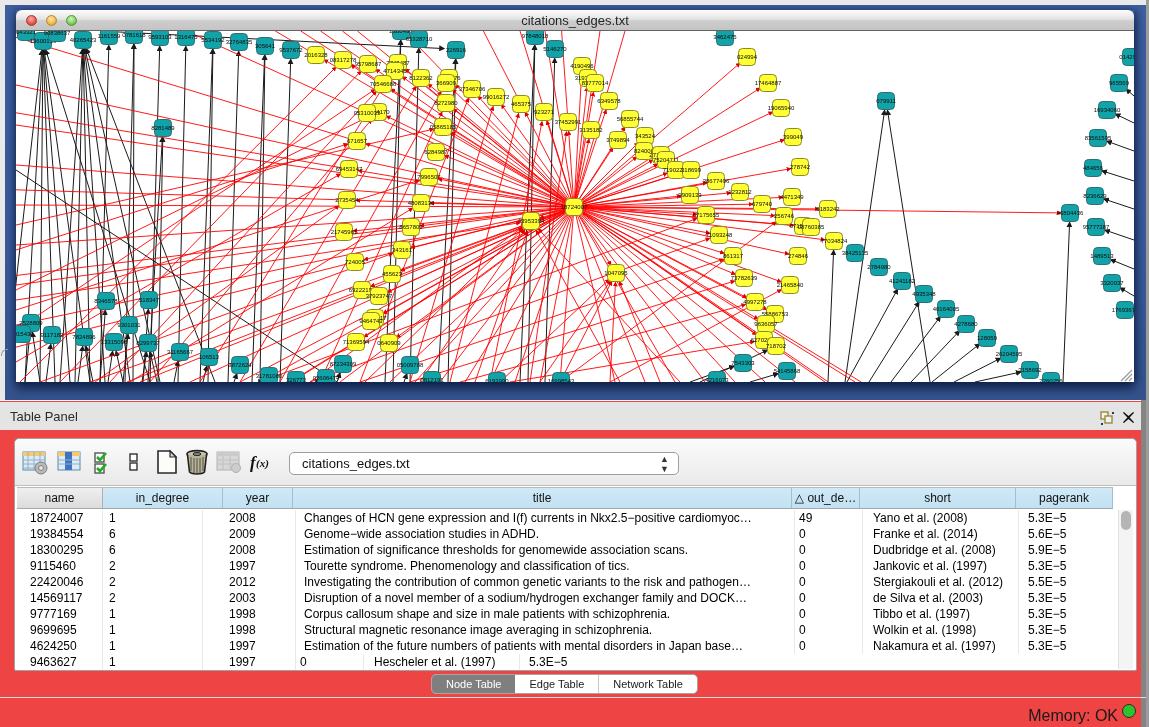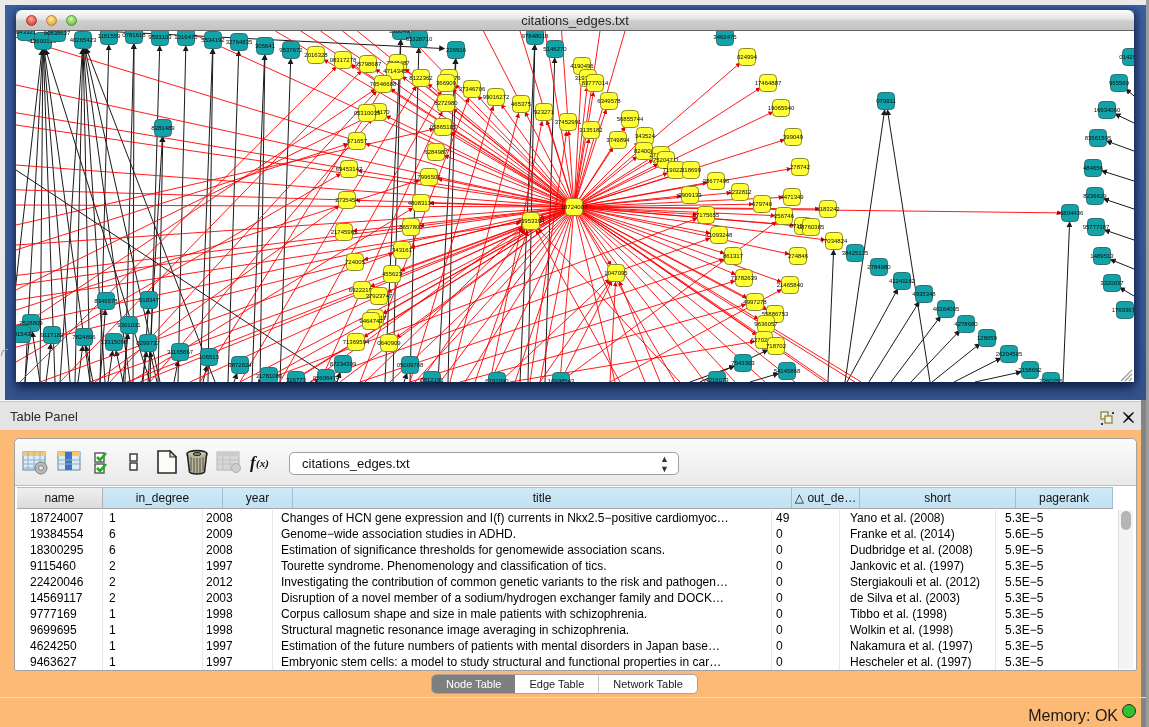--- a/index.html
+++ b/index.html
@@ -6,21 +6,21 @@
 #desktop { position:absolute; left:5px; top:5px; width:1141px; height:395px;
   background:linear-gradient(180deg,#3e5e9e 0%,#3a5a9a 60%,#34528c 100%); overflow:hidden; }
 #win { position:absolute; left:11px; top:5px; width:1118px; height:372px;
   box-shadow:0 7px 9px rgba(10,25,60,.75), 4px 0 6px rgba(10,25,60,.35), -2px 0 5px rgba(10,25,60,.3); }
 #titlebar { position:absolute; left:0; top:0; width:100%; height:21px;
   background:linear-gradient(180deg,#fdfdfd 0%,#e4e4e4 45%,#cdcdcd 55%,#c4c4c4 100%);
   border-bottom:1px solid #636363; border-radius:6px 6px 0 0; }
 #titlebar .t { position:absolute; left:0; right:0; top:3px; text-align:center; font-size:13px; color:#262626; }
 .orb { position:absolute; top:16px; width:11px; height:11px; border-radius:50%; }
 #canvas { position:absolute; left:0; top:21px; width:1118px; height:351px; background:#fff; }
-#panel { position:absolute; left:0; top:400px; width:1146px; height:327px; background:#fdba74; border-top:1px solid #f8f8f8; }
+#panel { position:absolute; left:0; top:400px; width:1146px; height:327px; background:#ef4444; border-top:1px solid #f8f8f8; }
 #pbar { position:absolute; left:0; top:1px; width:100%; height:28px; background:#e4e4e4; }
 #pbar .t { position:absolute; left:10px; top:7px; font-size:13px; color:#2c2c2c; }
 #rstrip1 { position:absolute; left:1146px; top:0; width:3px; height:727px; background:#9c9c9c; }
 #rstrip2 { position:absolute; left:1141px; top:400px; width:5px; height:327px; background:#848484; }
 #box { position:absolute; left:14px; top:37px; width:1123px; height:233px; background:#fff;
   border:1px solid #a2a2a2; border-radius:5px 5px 2px 2px; }
 #toolbar { position:absolute; left:0; top:0; width:100%; height:47px;
   background:linear-gradient(180deg,#fbfbfb,#e9e9e9); border-bottom:1px solid #bdbdbd; border-radius:5px 5px 0 0; }
 #combo { position:absolute; left:274px; top:13px; width:390px; height:23px; background:#fff;
   border:1px solid #9f9f9f; border-radius:5px; font-size:13px; color:#111; line-height:21px; padding-left:12px; }
@@ -28,21 +28,21 @@
 .hdr { position:absolute; top:48px; left:2px; height:22px; display:flex; font-size:12px; color:#111;
   border-top:1px solid #b9b9b9; border-bottom:1px solid #a8a8a8;justify-content:flex-end; }
 .h { background:linear-gradient(180deg,#cfe9f7,#c2e1f2); border-right:1px solid #9fc0d2;
   display:flex; align-items:center; justify-content:center; }
 .h0 { background:linear-gradient(180deg,#efefef,#dcdcdc); border-right:1px solid #b0b0b0; }
 .tbl { position:absolute; top:71px; left:2px; font-size:12px; color:#000; }
 .tr { display:flex; height:16px; line-height:16px; }
 .c { overflow:hidden; white-space:nowrap; border-right:1px solid #e9e9e9; }
 .c0 { width:86px; padding-left:13px; }
 .c1 { width:100px; padding-left:6px; }
-.c2 { width:70px; padding-left:3px; }
+.c2 { width:70px; padding-left:3px;margin-left:23px; }
 .c3 { width:499px; padding-left:8px; }
 .c4 { width:68px; padding-left:4px; }
 .c5 { width:156px; padding-left:10px; }
 .c6 { width:97px; padding-left:9px; border-right:none; }
 #sbar { position:absolute; right:3px; top:71px; width:15px; height:159px; background:#f4f4f4; border-left:1px solid #e0e0e0; }
 #sbar .th { position:absolute; left:2px; top:1px; width:10px; height:19px; background:#b5b5b5; border-radius:5px; }
 #tabs { position:absolute; left:431px; top:273px; height:20px; display:flex; font-size:11px;
   border:1px solid #a5a5a5; border-radius:5px; background:#fff; overflow:hidden; }
 #tabs div { padding:0 14px; line-height:19px; color:#1a1a1a; }
 #tabs .sel { background:#7f7f7f; color:#fff; }
@@ -1026,21 +1026,21 @@
           <div class="c c4">0</div>
           <div class="c c5">de Silva et al. (2003)</div>
           <div class="c c6">5.3E−5</div>
         </div>
 <div class="tr">
           <div class="c c0">9777169</div>
           <div class="c c1">1</div>
           <div class="c c2">1998</div>
           <div class="c c3">Corpus callosum shape and size in male patients with schizophrenia.</div>
           <div class="c c4">0</div>
-          <div class="c c5">Tibbo et al. (1998)</div>
+          <div class="c c5">Tibbo et al. (1997)</div>
           <div class="c c6">5.3E−5</div>
         </div>
 <div class="tr">
           <div class="c c0">9699695</div>
           <div class="c c1">1</div>
           <div class="c c2">1998</div>
           <div class="c c3">Structural magnetic resonance image averaging in schizophrenia.</div>
           <div class="c c4">0</div>
           <div class="c c5">Wolkin et al. (1998)</div>
           <div class="c c6">5.3E−5</div>
@@ -1051,21 +1051,20 @@
           <div class="c c2">1997</div>
           <div class="c c3">Estimation of the future numbers of patients with mental disorders in Japan base…</div>
           <div class="c c4">0</div>
           <div class="c c5">Nakamura et al. (1997)</div>
           <div class="c c6">5.3E−5</div>
         </div>
 <div class="tr">
           <div class="c c0">9463627</div>
           <div class="c c1">1</div>
           <div class="c c2">1997</div>
-          <div class="c c3">Embryonic stem cells: a model to study structural and functional properties in car…</div>
           <div class="c c4">0</div>
           <div class="c c5">Hescheler et al. (1997)</div>
           <div class="c c6">5.3E−5</div>
         </div>
     </div>
     <div id="sbar">
         <div class="th"></div>
       </div>
   </div>
   <div id="tabs">

